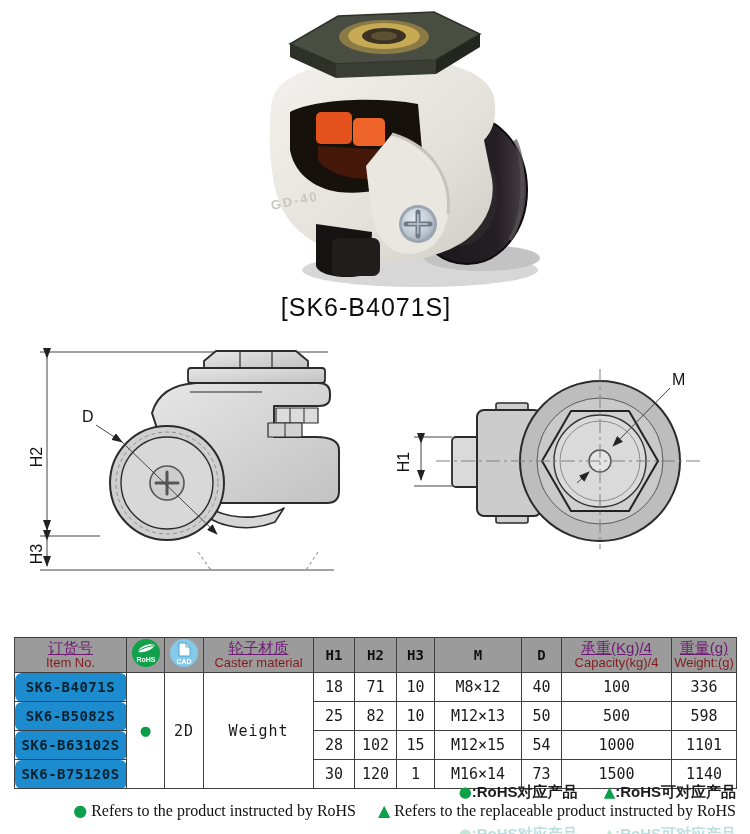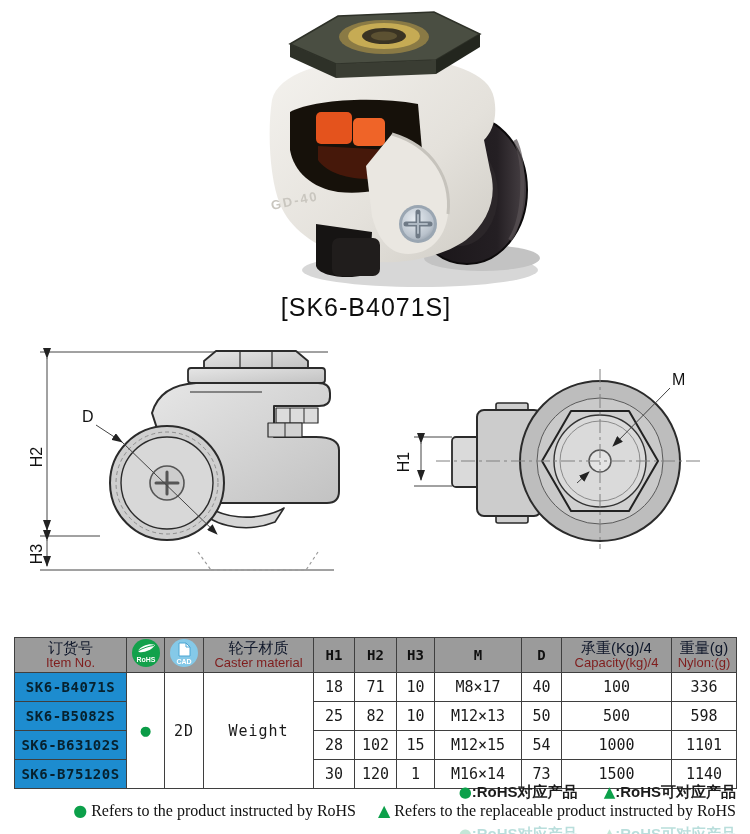--- a/index.html
+++ b/index.html
@@ -8,25 +8,25 @@
   .abs{position:absolute;}
 
   
   .photo-label{top:293px;left:0;width:732px;text-align:center;
     font-size:25px;letter-spacing:1px;color:#0d0d0d;font-family:Liberation Sans, sans-serif;}
 
   
   .spec-table{top:637px;left:14px;border-collapse:collapse;table-layout:fixed;width:722px;}
   .spec-table td,.spec-table th{border:1.6px solid #3f3f3f;padding:0;text-align:center;vertical-align:middle;overflow:hidden;}
   .spec-table th{background:#9b9b9b;height:34px;font-weight:normal;}
-  .hdr-cn{display:block;font-size:15px;color:#0f172a;line-height:16px;font-family:"Liberation Sans",sans-serif;}
+  .hdr-cn{display:block;font-size:15px;color:#701a75;line-height:16px;font-family:"Liberation Sans",sans-serif;text-decoration:underline;}
   .hdr-en{display:block;font-size:13px;color:#7f1d1d;line-height:14px;font-family:Liberation Sans, sans-serif;}
   .hdr-dim{font-size:14px;font-weight:bold;color:#111;font-family:"DejaVu Sans Mono",monospace;}
   .spec-table td{height:28px;background:#fff;font-size:15px;color:#1a1a1a;
-    font-family:"DejaVu Sans Mono",monospace;}
+    font-family:"DejaVu Sans Mono",monospace;border-radius:7px;}
   td.item-cell{background:#1d8ccf;font-size:14px;font-weight:bold;color:#07212e;letter-spacing:.5px;}
   .green-dot{color:#0b9c47;font-size:17px;line-height:1;}
   .cell-2d,.cell-mat{letter-spacing:1px;}
 
   
   .icon-circle{display:inline-block;}
 
   
   .legend-cn{top:783px;right:14px;text-align:left;font-size:15px;font-weight:bold;color:#1c1c1c;
      font-family:"Liberation Sans",sans-serif;white-space:nowrap;}
@@ -246,32 +246,32 @@
       <th><span class="hdr-dim">H2</span></th>
       <th><span class="hdr-dim">H3</span></th>
       <th><span class="hdr-dim">M</span></th>
       <th><span class="hdr-dim">D</span></th>
       <th>
         <span class="hdr-cn">承重(Kg)/4</span>
         <span class="hdr-en">Capacity(kg)/4</span>
       </th>
       <th>
         <span class="hdr-cn">重量(g)</span>
-        <span class="hdr-en">Nylon:(g)</span>
+        <span class="hdr-en">Weight:(g)</span>
       </th>
     </tr>
     <tr>
       <td class="item-cell">SK6-B4071S</td>
       <td rowspan="4"><span class="green-dot">●</span></td>
       <td rowspan="4" class="cell-2d">2D</td>
       <td rowspan="4" class="cell-mat">Weight</td>
       <td>18</td>
       <td>71</td>
       <td>10</td>
-      <td>M8×17</td>
+      <td>M8×12</td>
       <td>40</td>
       <td>100</td>
       <td>336</td>
     </tr>
     <tr>
       <td class="item-cell">SK6-B5082S</td>
       <td>25</td>
       <td>82</td>
       <td>10</td>
       <td>M12×13</td>

